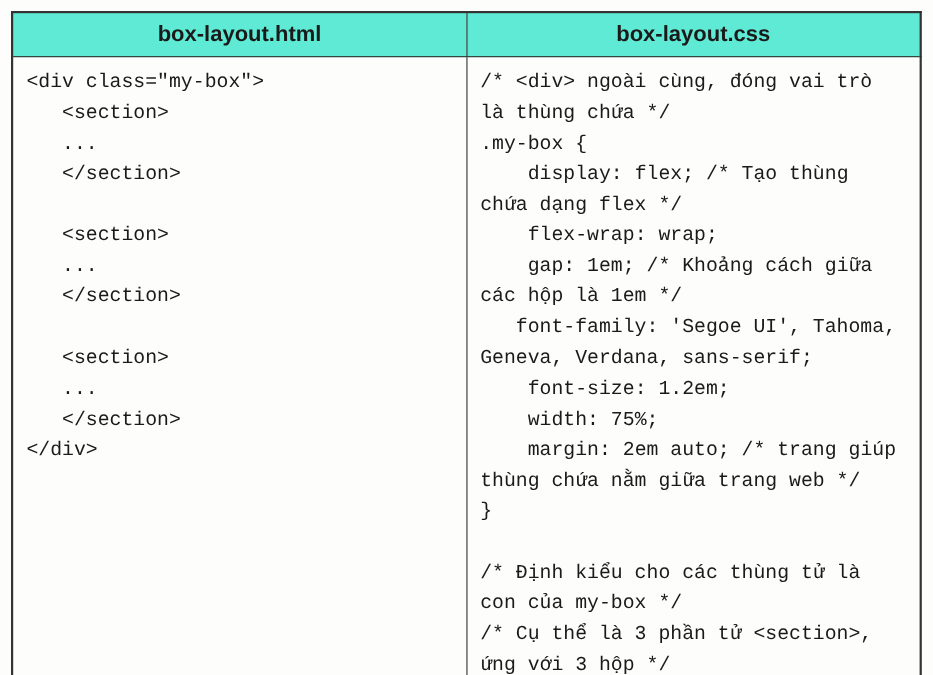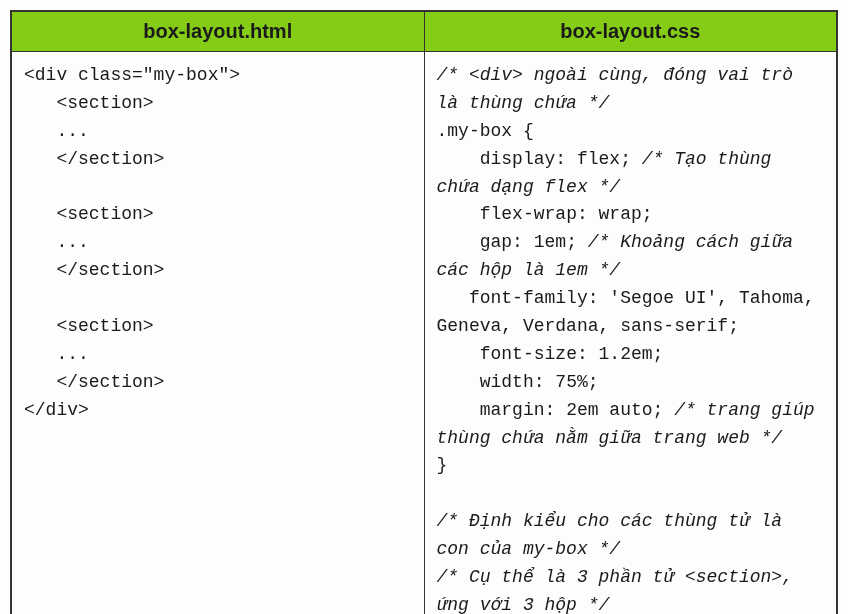--- a/index.html
+++ b/index.html
@@ -23,33 +23,33 @@
     th, td {
       border: 1.5px solid #333;
       vertical-align: top;
       padding: 0;
     }
     th {
       text-align: center;
       font-weight: bold;
       padding: 8px;
       font-size: 20px;
-      background: #84cc16;
+      background: #5eead4;
     }
     td { width: 50%; }
     pre {
       margin: 0;
       padding: 10px 12px;
       font-family: "Courier New", Courier, monospace;
       font-size: 18px;
       line-height: 1.55;
       white-space: pre-wrap;
       word-wrap: break-word;
     }
-    .cmt { font-style: italic; }
+    .cmt { }
   </style>
 </head>
 <body>
 
 <div class="wrap">
   <table>
     <thead>
       <tr>
         <th>box-layout.html</th>
         <th>box-layout.css</th>

